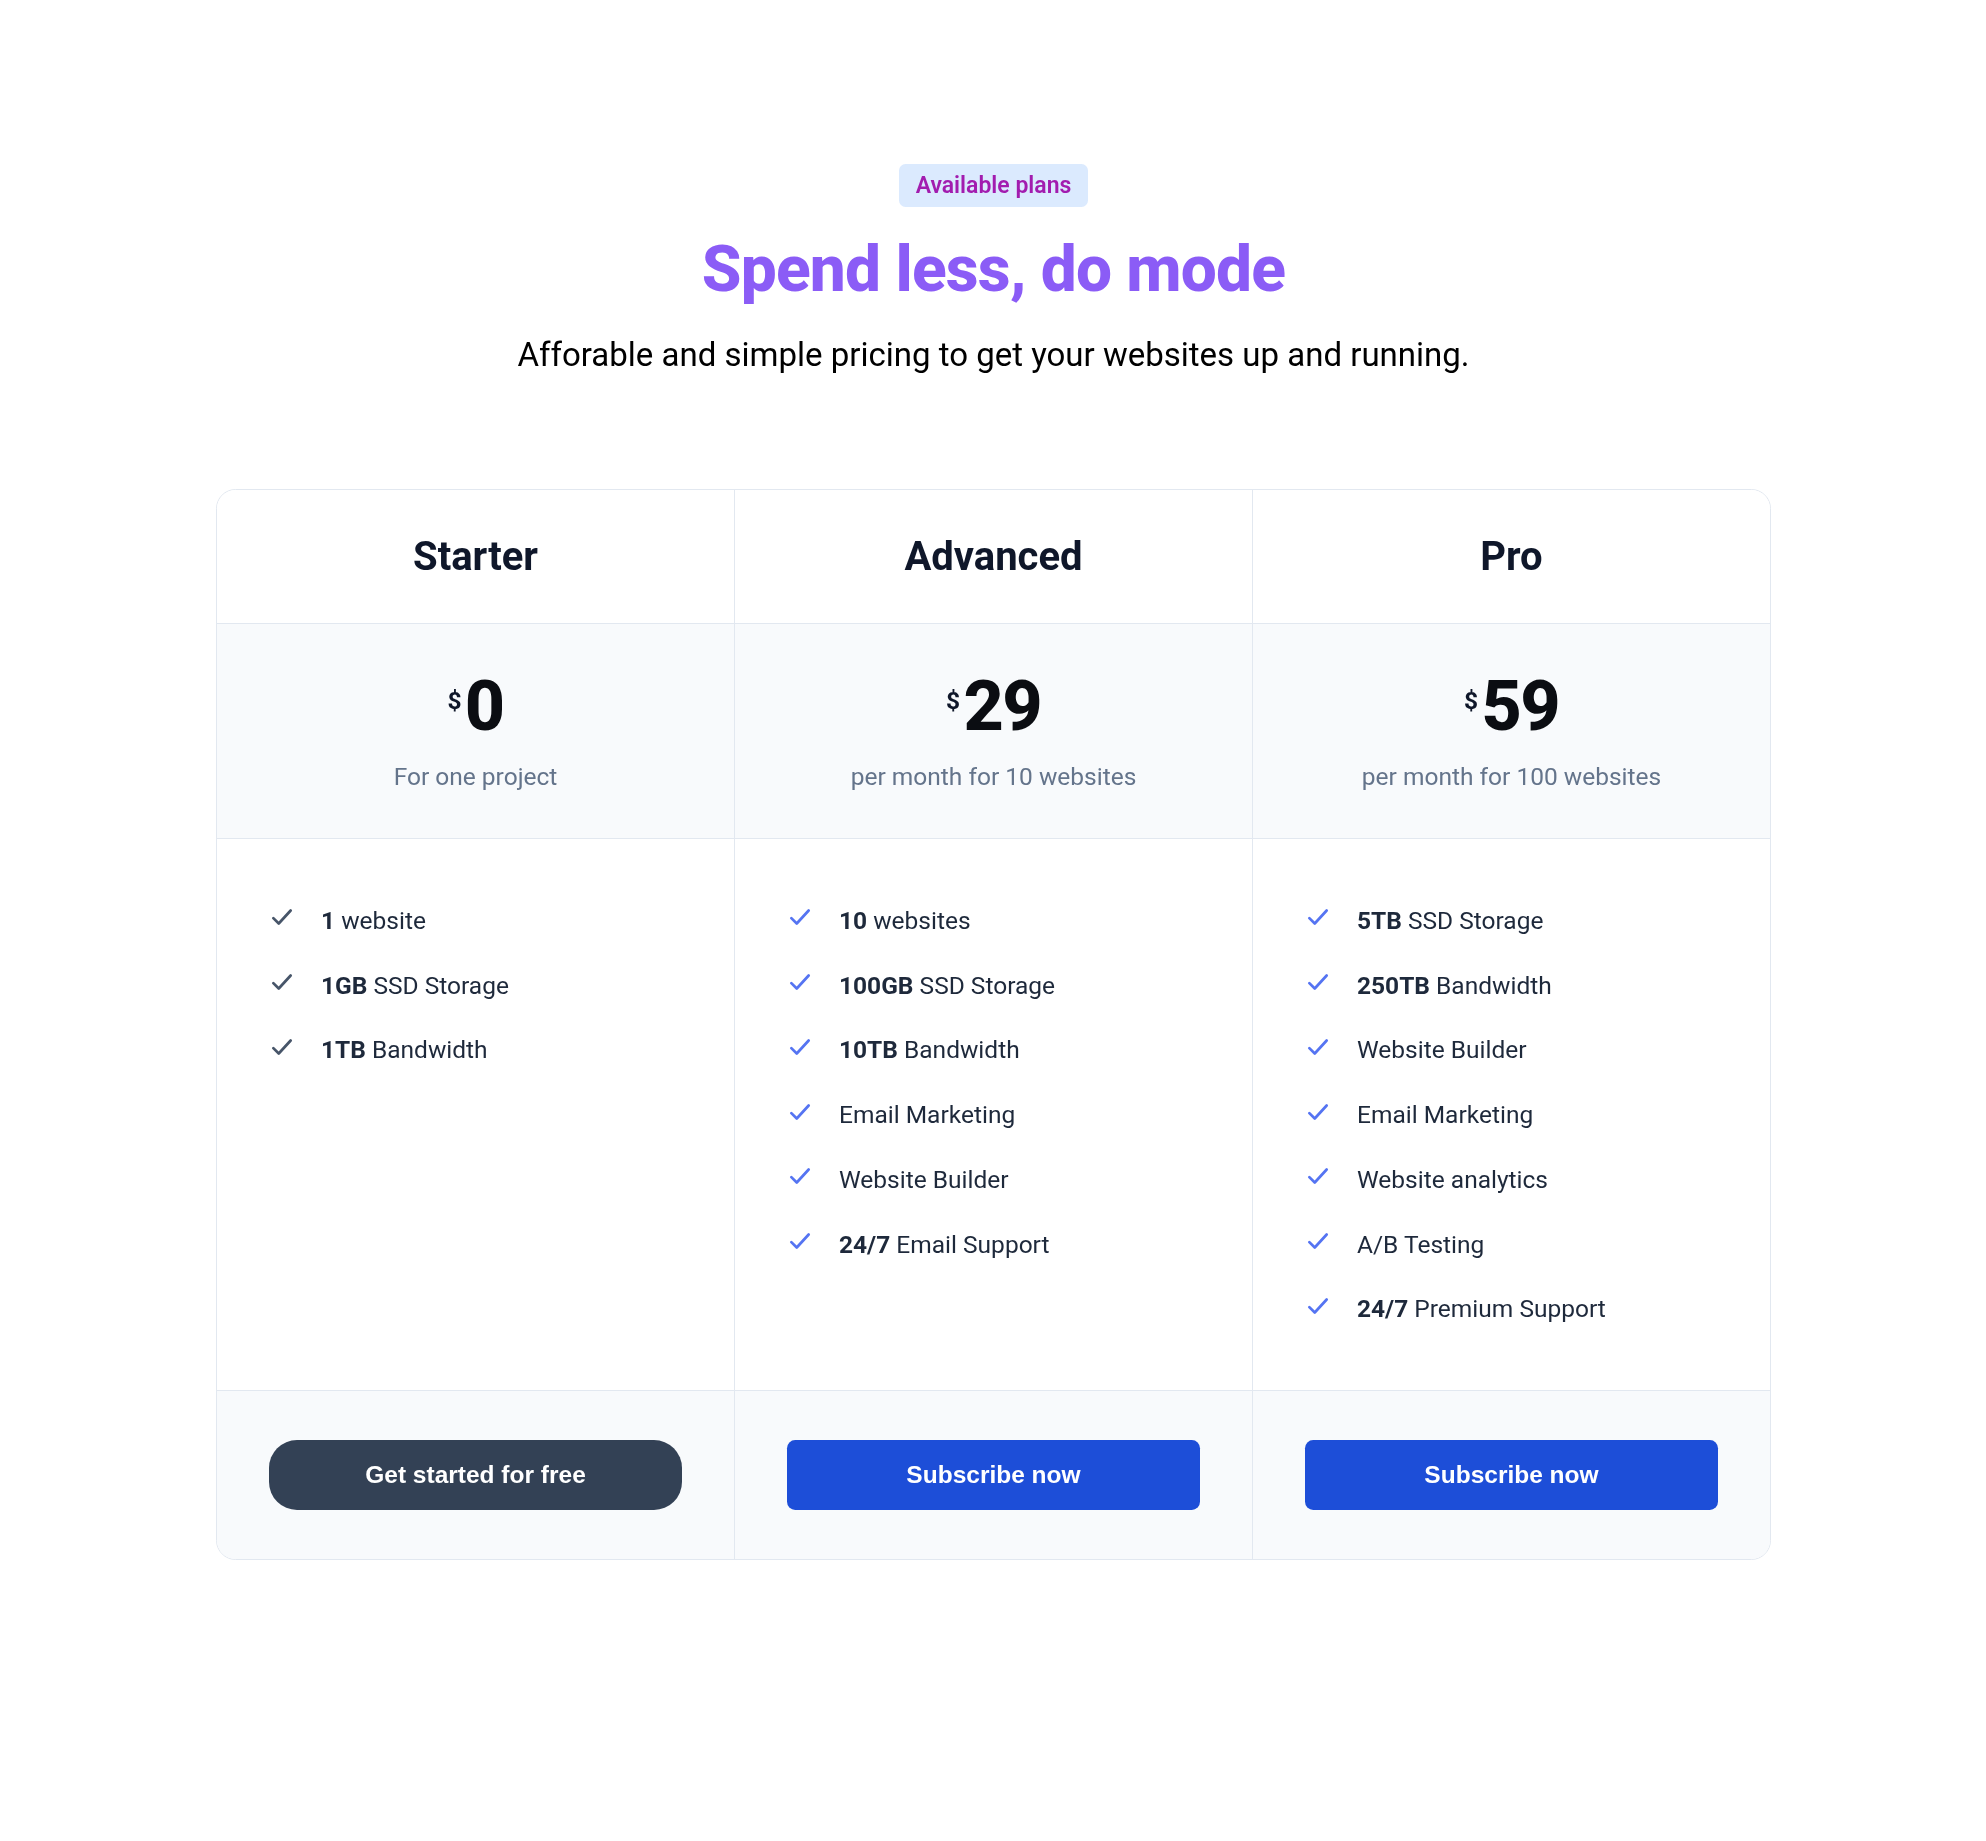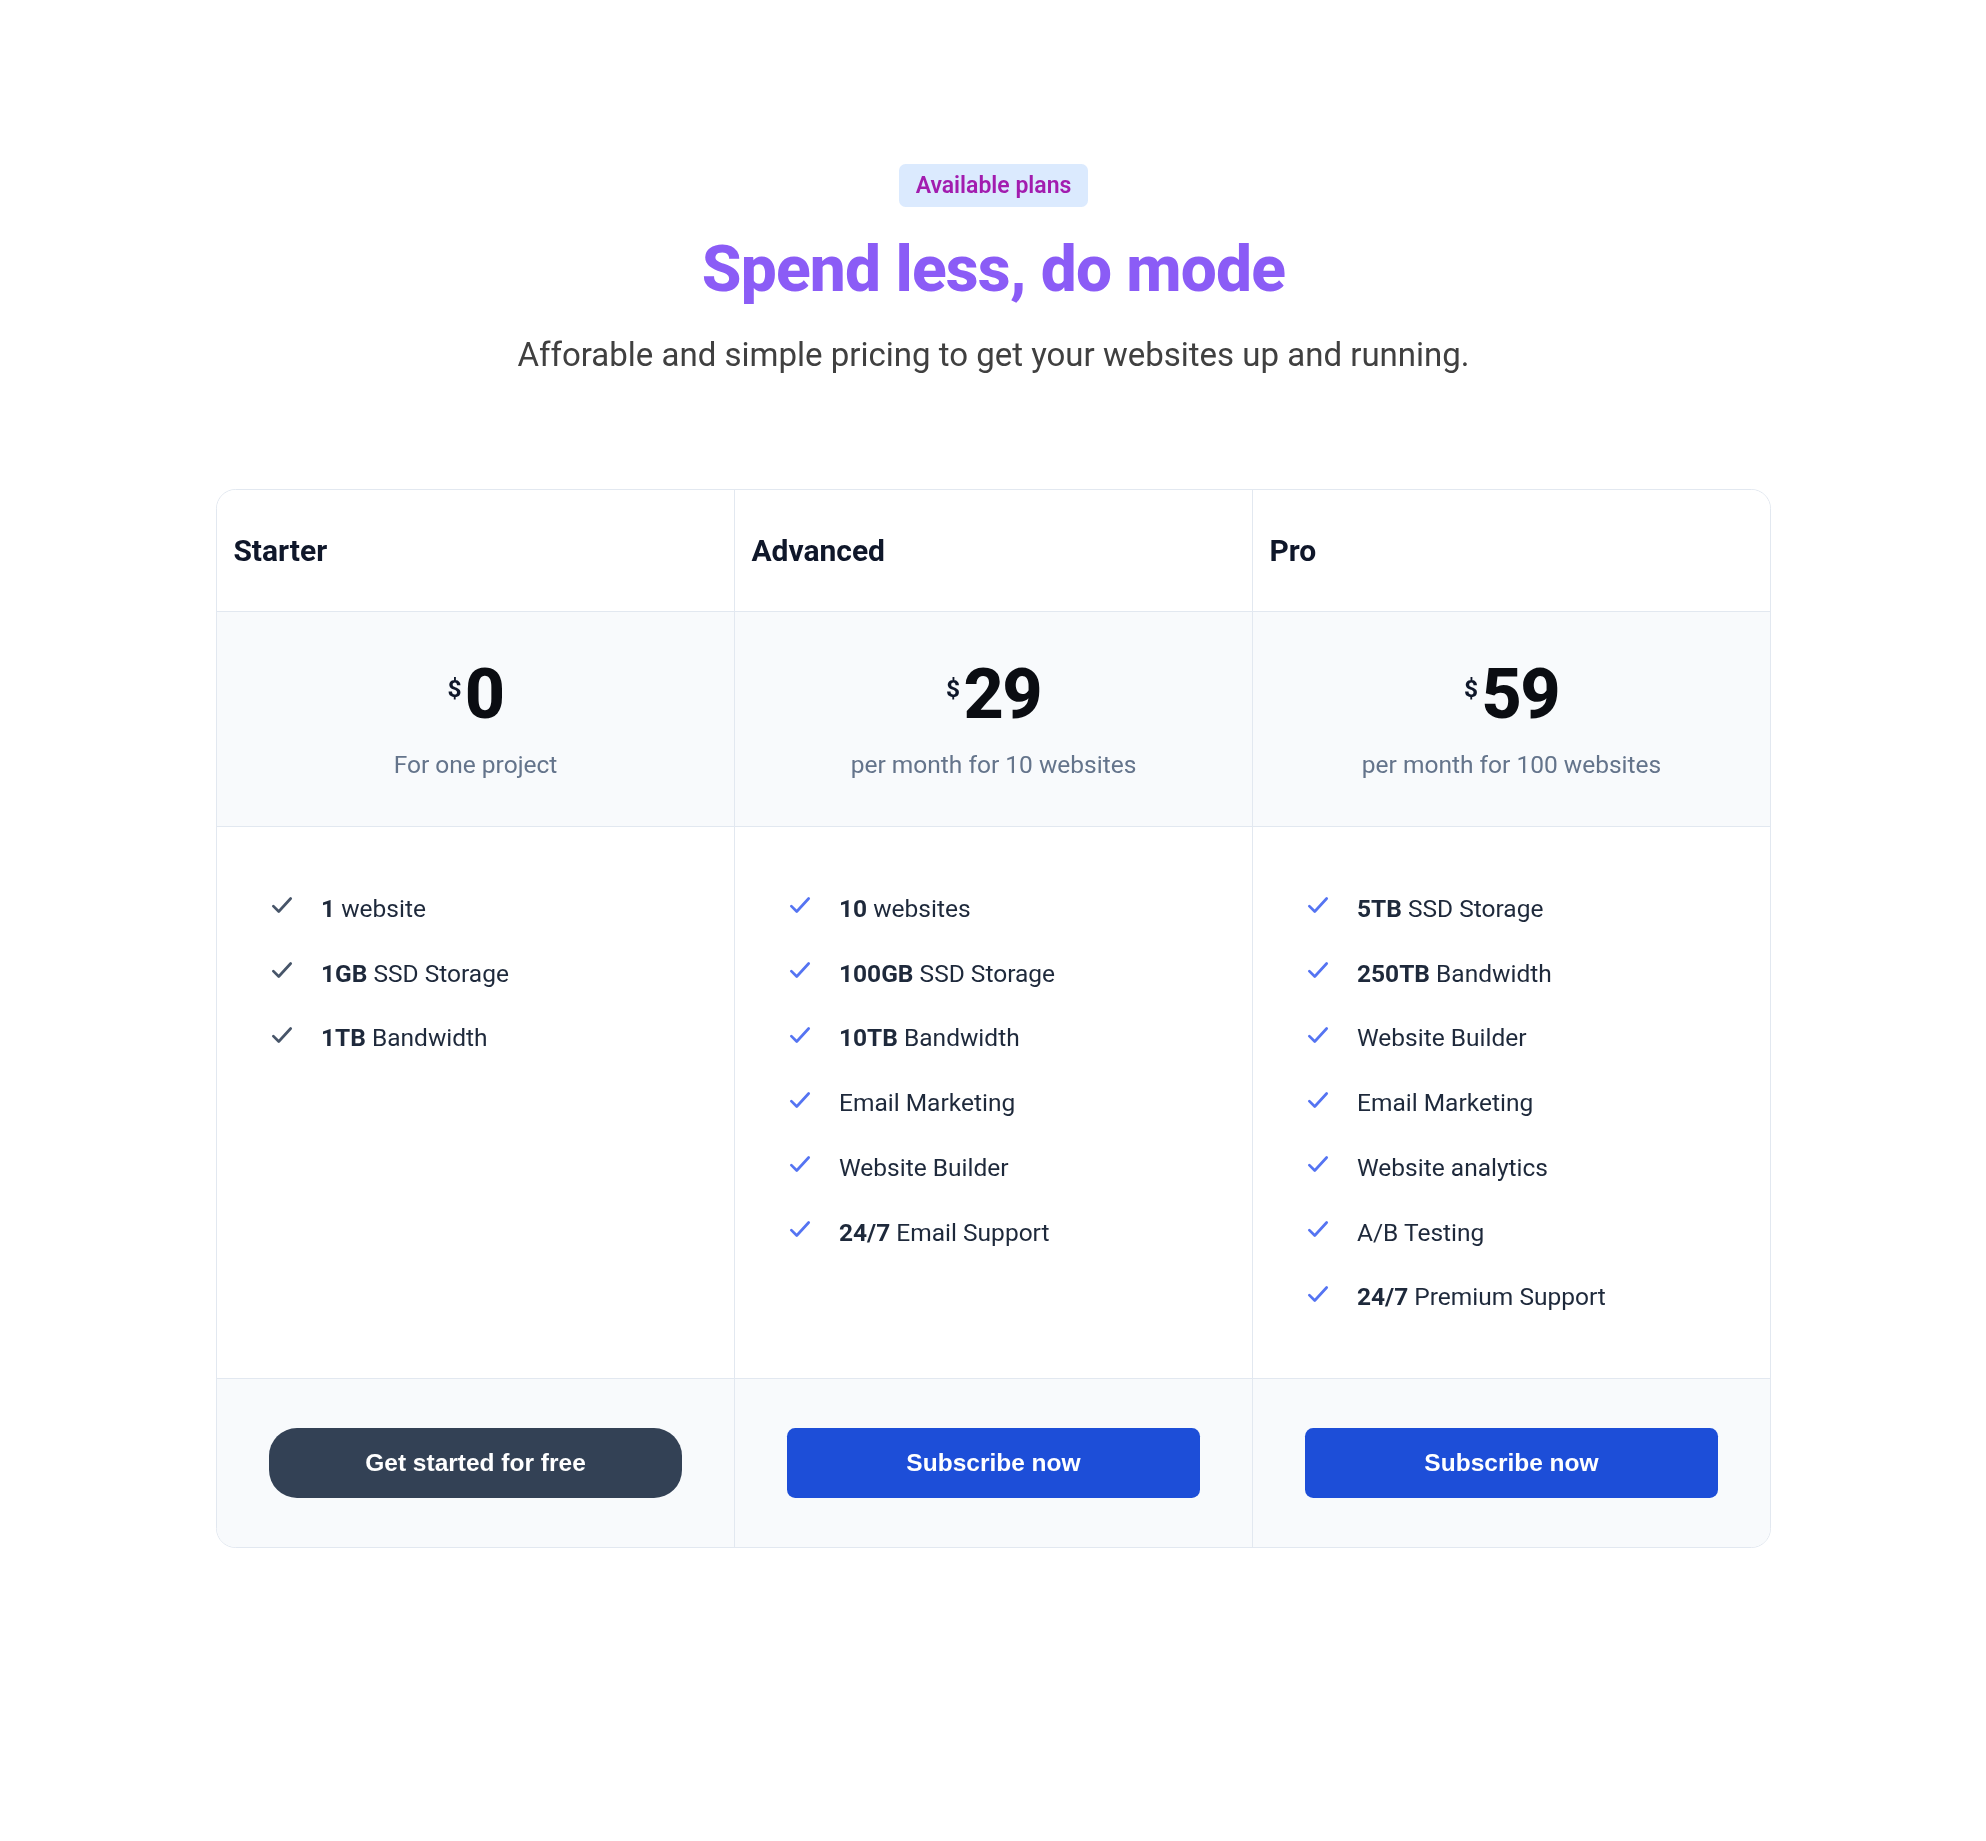--- a/index.html
+++ b/index.html
@@ -30,39 +30,40 @@
   }
   .title {
     font-size: 64px;
     font-weight: 800;
     color: #8b5cf6;
     letter-spacing: -0.8px;
     margin-bottom: 28px;
   }
   .subtitle {
     font-size: 33px;
-    color: #404040;
+    color: #000000;
     font-weight: 400;
   }
   .table-wrap {
     border: 1.6px solid #e2e8f0;
     border-radius: 19.6px;
     overflow: hidden;
     display: flex;
   }
   .col {
     flex: 1 1 0;
     display: flex;
     flex-direction: column;
     min-width: 0;
   }
   .col + .col { border-left: 1.6px solid #e2e8f0; }
   .plan-head {
     padding: 43px 16.4px;
-    font-size: 30px;
+    text-align: center;
+    font-size: 40px;
     font-weight: 700;
     color: #0f172a;
     border-bottom: 1.6px solid #e2e8f0;
     background: #ffffff;
   }
   .price-row {
     background: #f8fafc;
     border-bottom: 1.6px solid #e2e8f0;
     text-align: center;
     padding: 47px 16.4px 47px;

